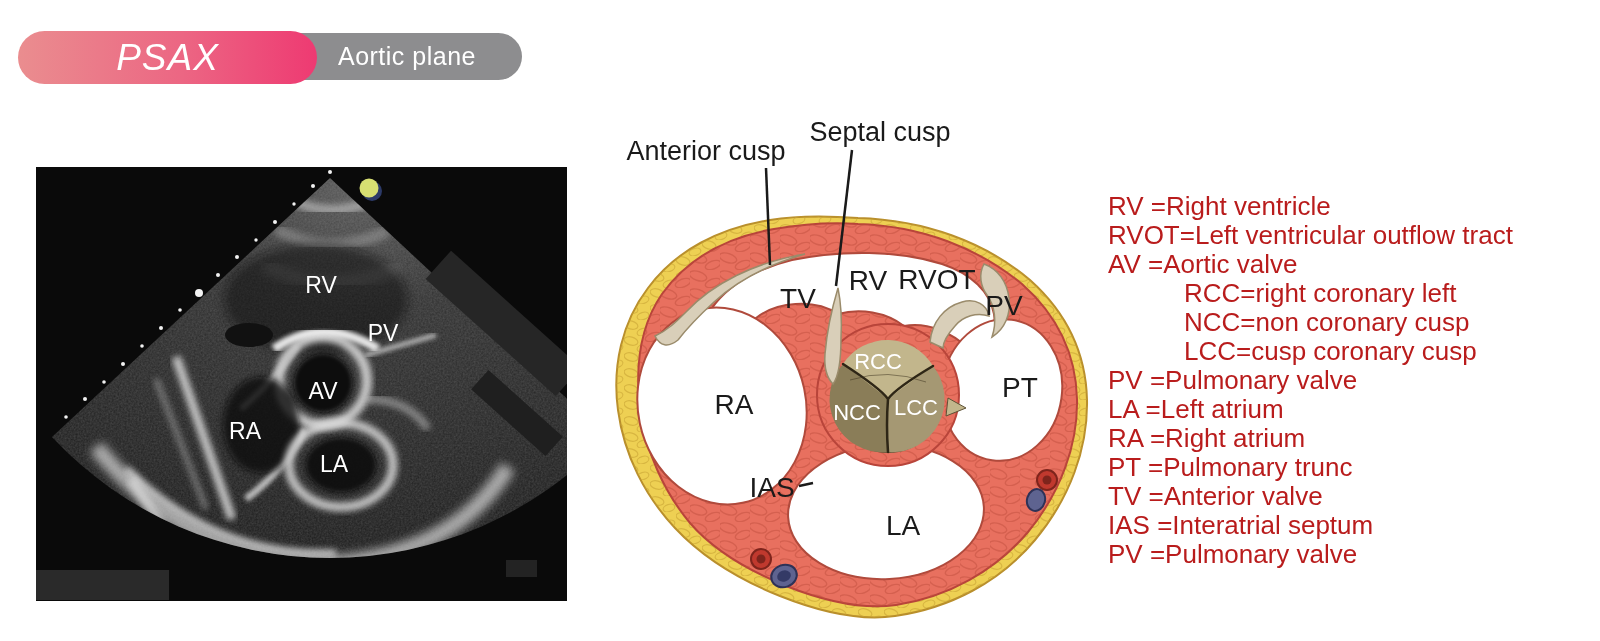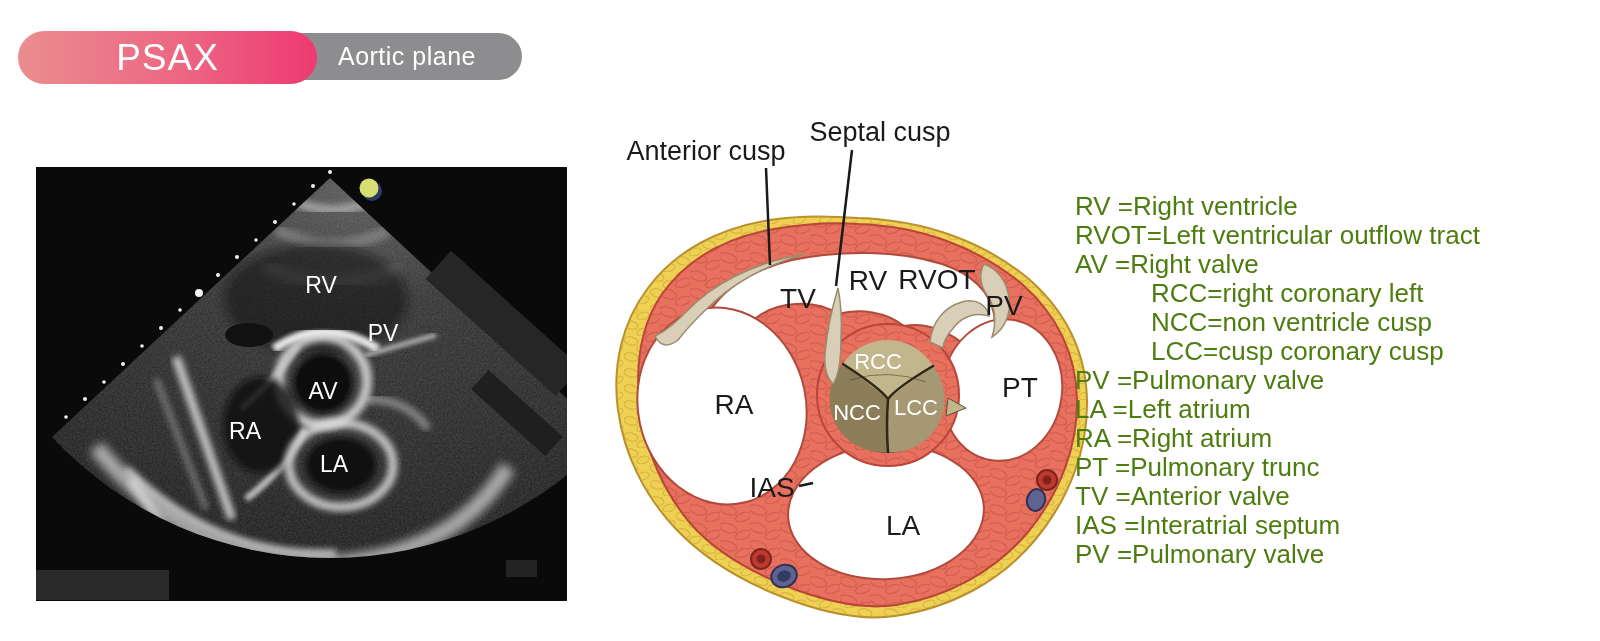--- a/index.html
+++ b/index.html
@@ -7,31 +7,31 @@
           font-family:"Liberation Sans", sans-serif;}
 
   
   .pill-gray{position:absolute;left:234px;top:33px;width:288px;height:47px;border-radius:24px;
              background:#8d8d8f;display:flex;align-items:center;justify-content:flex-end;
              padding-right:46px;box-sizing:border-box;z-index:1;}
   .pill-gray span{color:#fff;font-size:25px;letter-spacing:.5px;}
   .pill-pink{position:absolute;left:18px;top:31px;width:299px;height:53px;border-radius:27px;
              background:linear-gradient(90deg,#ea8d8f 0%,#ec6683 55%,#ee3a72 100%);
              display:flex;align-items:center;justify-content:center;z-index:2;}
-  .pill-pink span{color:#fff;font-size:37px;letter-spacing:1px;}
+  .pill-pink span{color:#fff;font-size:37px;letter-spacing:1px;font-style:italic;}
 
   
   .echo{position:absolute;left:36px;top:167px;width:531px;height:434px;background:#0a0a0a;}
   .echo svg{display:block;}
 
   
   .illu{position:absolute;left:600px;top:105px;width:500px;height:525px;}
 
   
-  .legend{position:absolute;left:1075px;top:192px;color:#4d7c0f;font-size:26px;line-height:29px;
+  .legend{position:absolute;left:1108px;top:192px;color:#b91c1c;font-size:26px;line-height:29px;
           white-space:nowrap;}
   .legend-row{height:29px;}
   .legend-row.indent{padding-left:76px;}
 </style>
 </head>
 <body>
 
 <div id="canvas">
 
   <div class="pill-gray">
@@ -241,23 +241,23 @@
       <text x="734" y="414" font-size="28">RA</text>
       <text x="1020" y="397" font-size="28">PT</text>
       <text x="772" y="497" font-size="28" text-anchor="middle">IAS</text>
       <text x="903" y="535" font-size="28">LA</text>
     </g>
   </svg>
 
   <div class="legend">
     <div class="legend-row">RV =Right ventricle</div>
       <div class="legend-row">RVOT=Left ventricular outflow tract</div>
-      <div class="legend-row">AV =Right valve</div>
+      <div class="legend-row">AV =Aortic valve</div>
       <div class="legend-row indent">RCC=right coronary left</div>
-      <div class="legend-row indent">NCC=non ventricle cusp</div>
+      <div class="legend-row indent">NCC=non coronary cusp</div>
       <div class="legend-row indent">LCC=cusp coronary cusp</div>
       <div class="legend-row">PV =Pulmonary valve</div>
       <div class="legend-row">LA =Left atrium</div>
       <div class="legend-row">RA =Right atrium</div>
       <div class="legend-row">PT =Pulmonary trunc</div>
       <div class="legend-row">TV =Anterior valve</div>
       <div class="legend-row">IAS =Interatrial septum</div>
       <div class="legend-row">PV =Pulmonary valve</div>
   </div>
 

